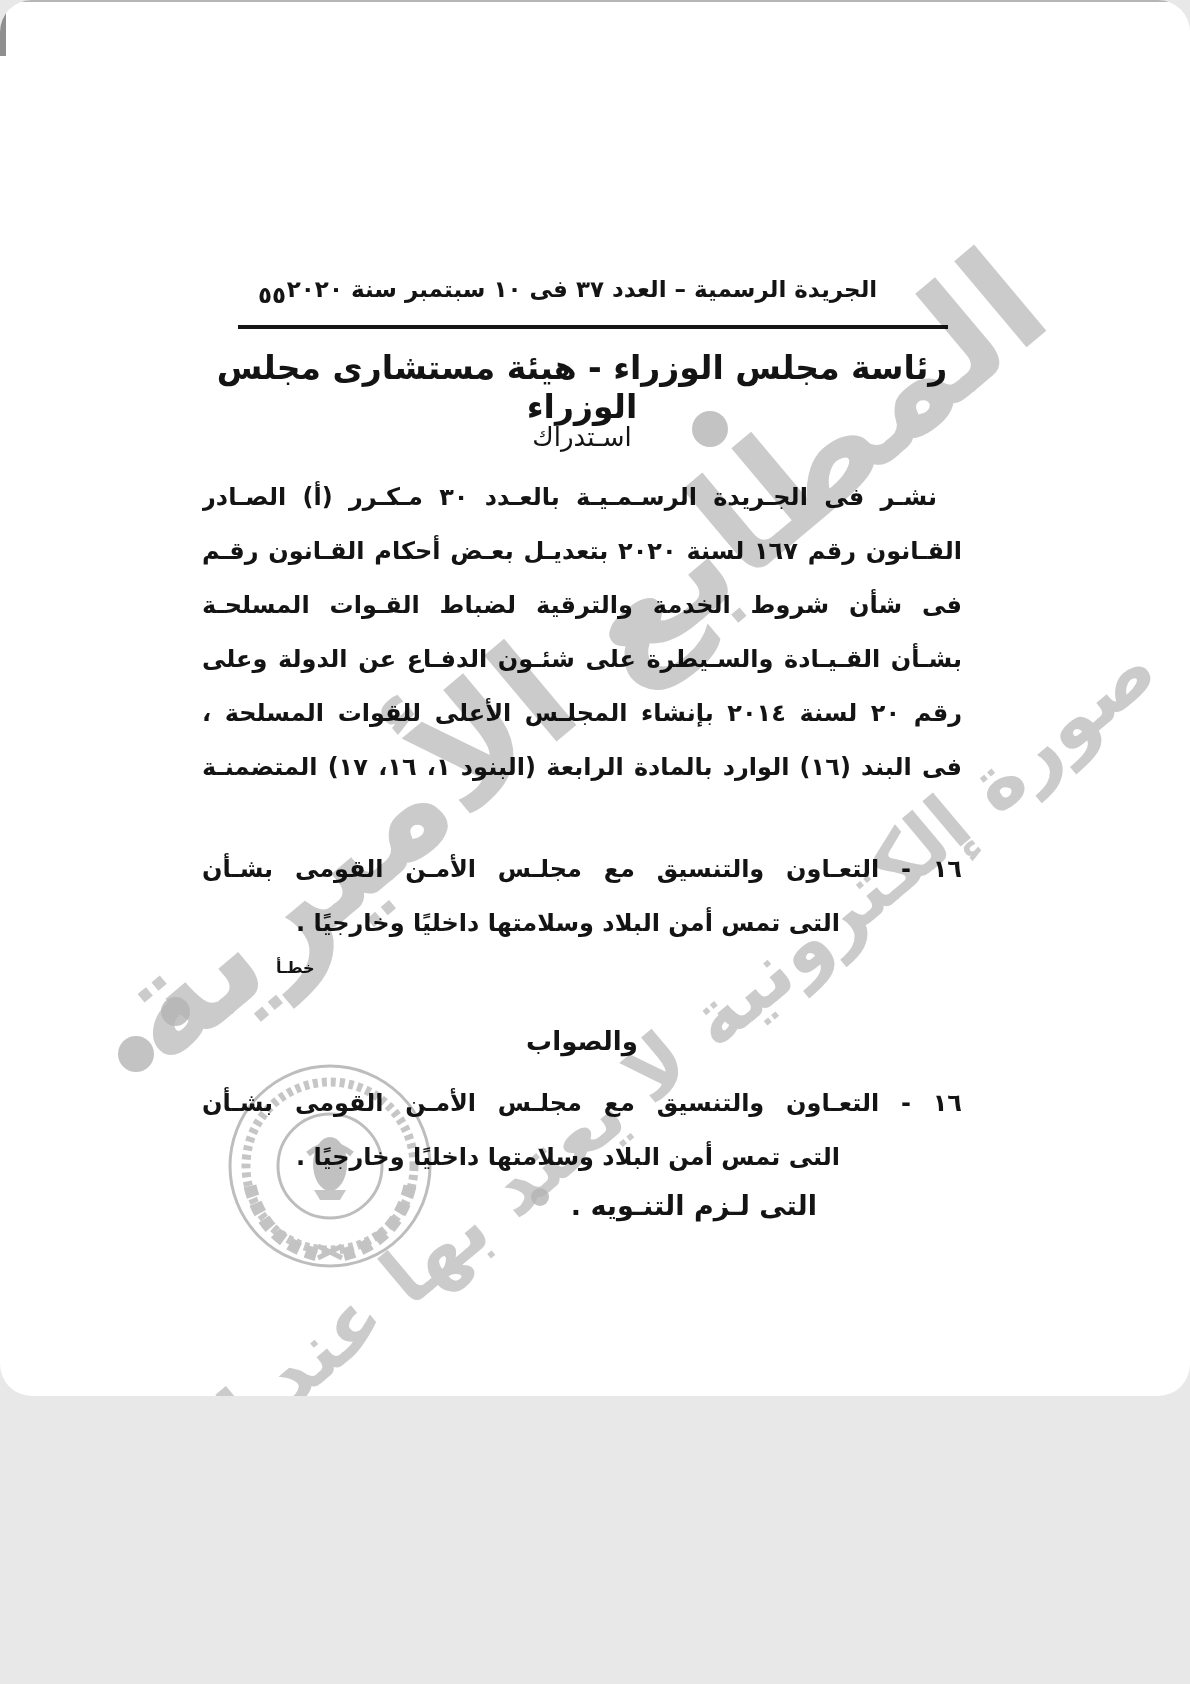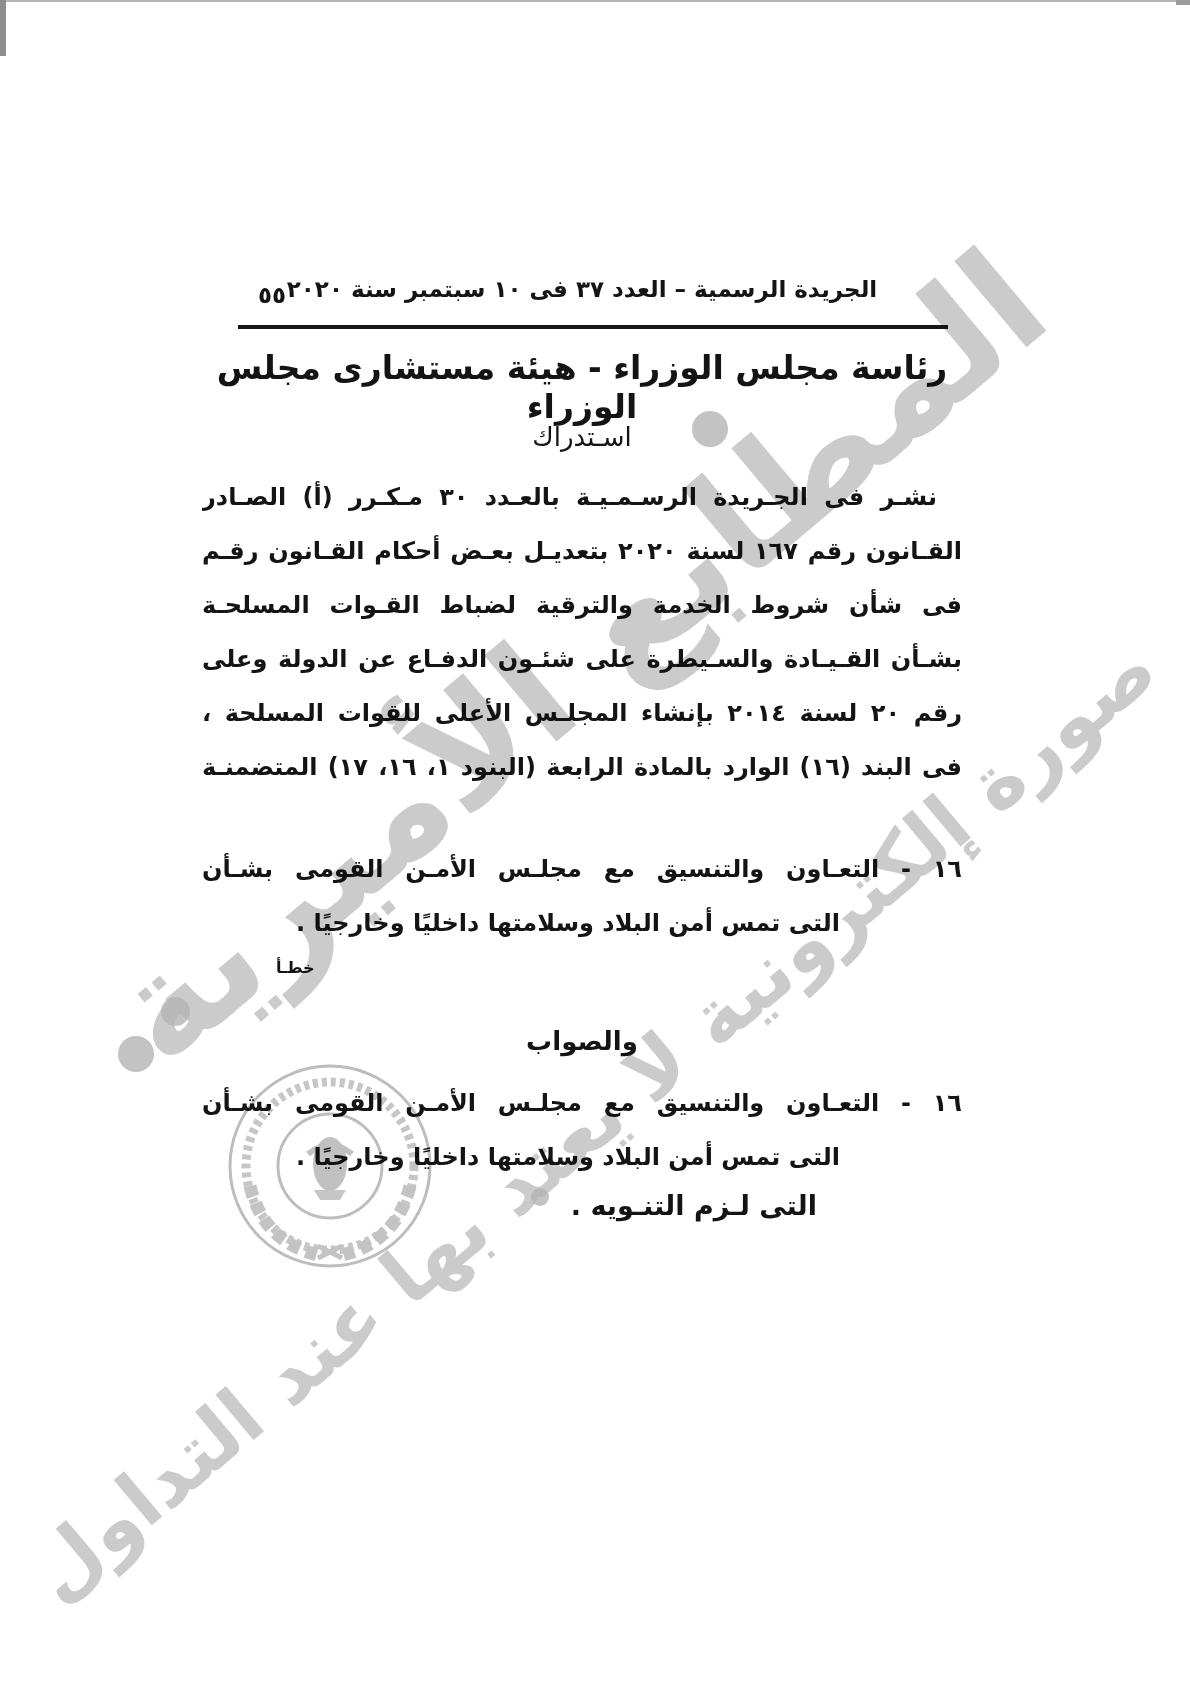--- a/index.html
+++ b/index.html
@@ -1,19 +1,19 @@
 <!DOCTYPE html>
 <html lang="ar" dir="rtl"><head>
 <meta charset="utf-8">
 <style>
   html,body{margin:0;padding:0;background:#e8e8e8;}
   .page{
-    position:relative;width:1190px;height:1684px;background:#ffffff;
+    position:relative;width:1190px;height:1396px;background:#ffffff;
     direction:rtl;font-family:"DejaVu Sans",sans-serif;color:#141414;
-    overflow:hidden;margin:0 auto;
+    overflow:hidden;margin:0 auto;border-radius:32px;
   }
   
   .edge-top{position:absolute;left:0;top:0;width:1190px;height:2px;background:#b5b5b5;}
   .edge-corner-left{position:absolute;left:0;top:0;width:6px;height:56px;background:#8f8f8f;}
   .edge-corner-right{position:absolute;right:0;top:0;width:14px;height:5px;background:#9a9a9a;}
   
   .masthead-row{position:absolute;top:272px;left:202px;width:760px;height:36px;}
   .masthead{text-align:center;font-size:23px;font-weight:bold;line-height:34px;}
   .pageno{position:absolute;left:56px;top:10px;font-size:23px;font-weight:bold;}
   .rule{position:absolute;left:238px;top:325px;width:710px;height:4px;background:#161616;}

